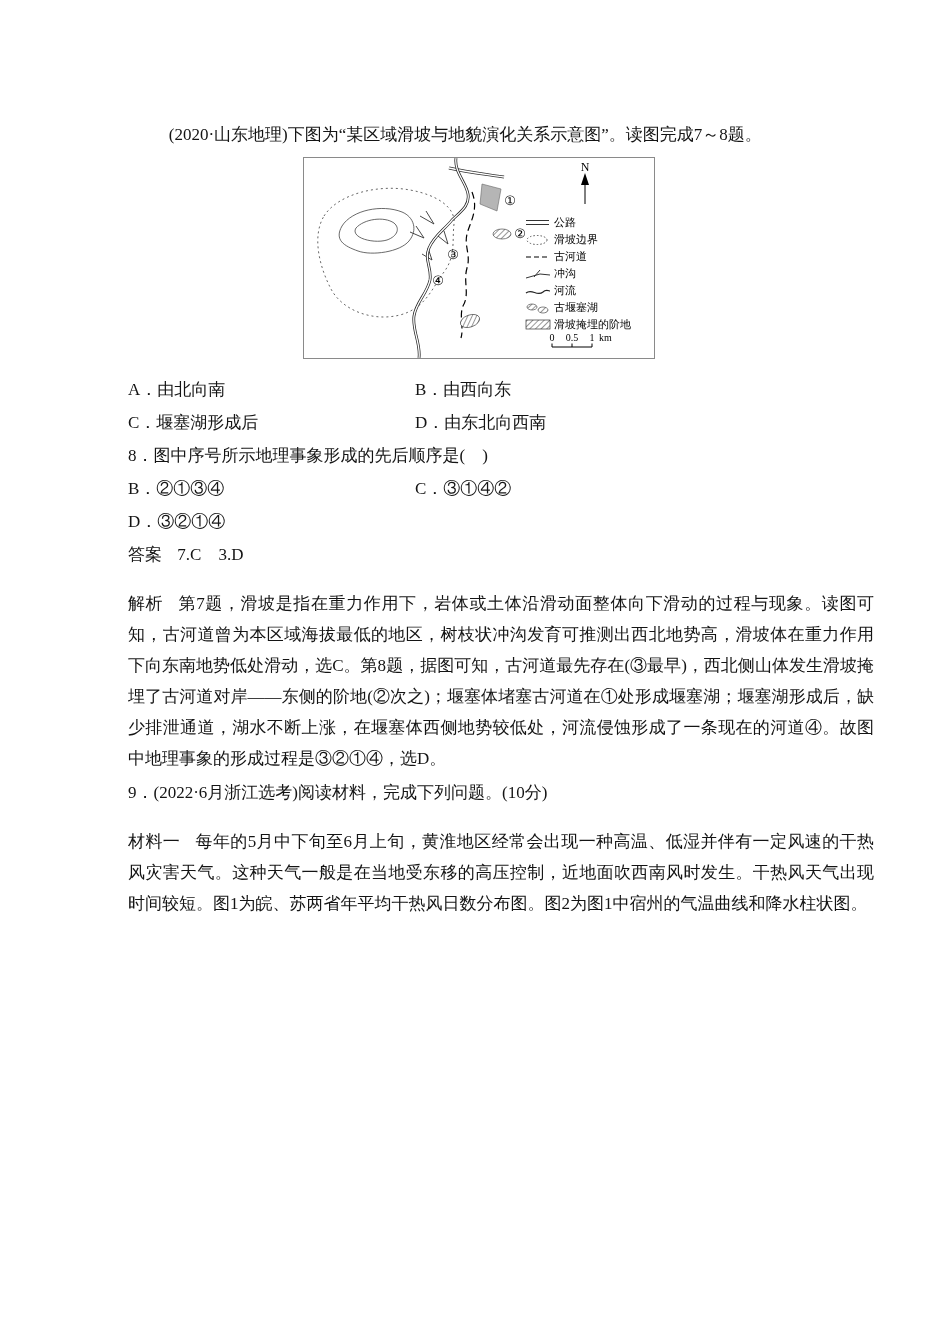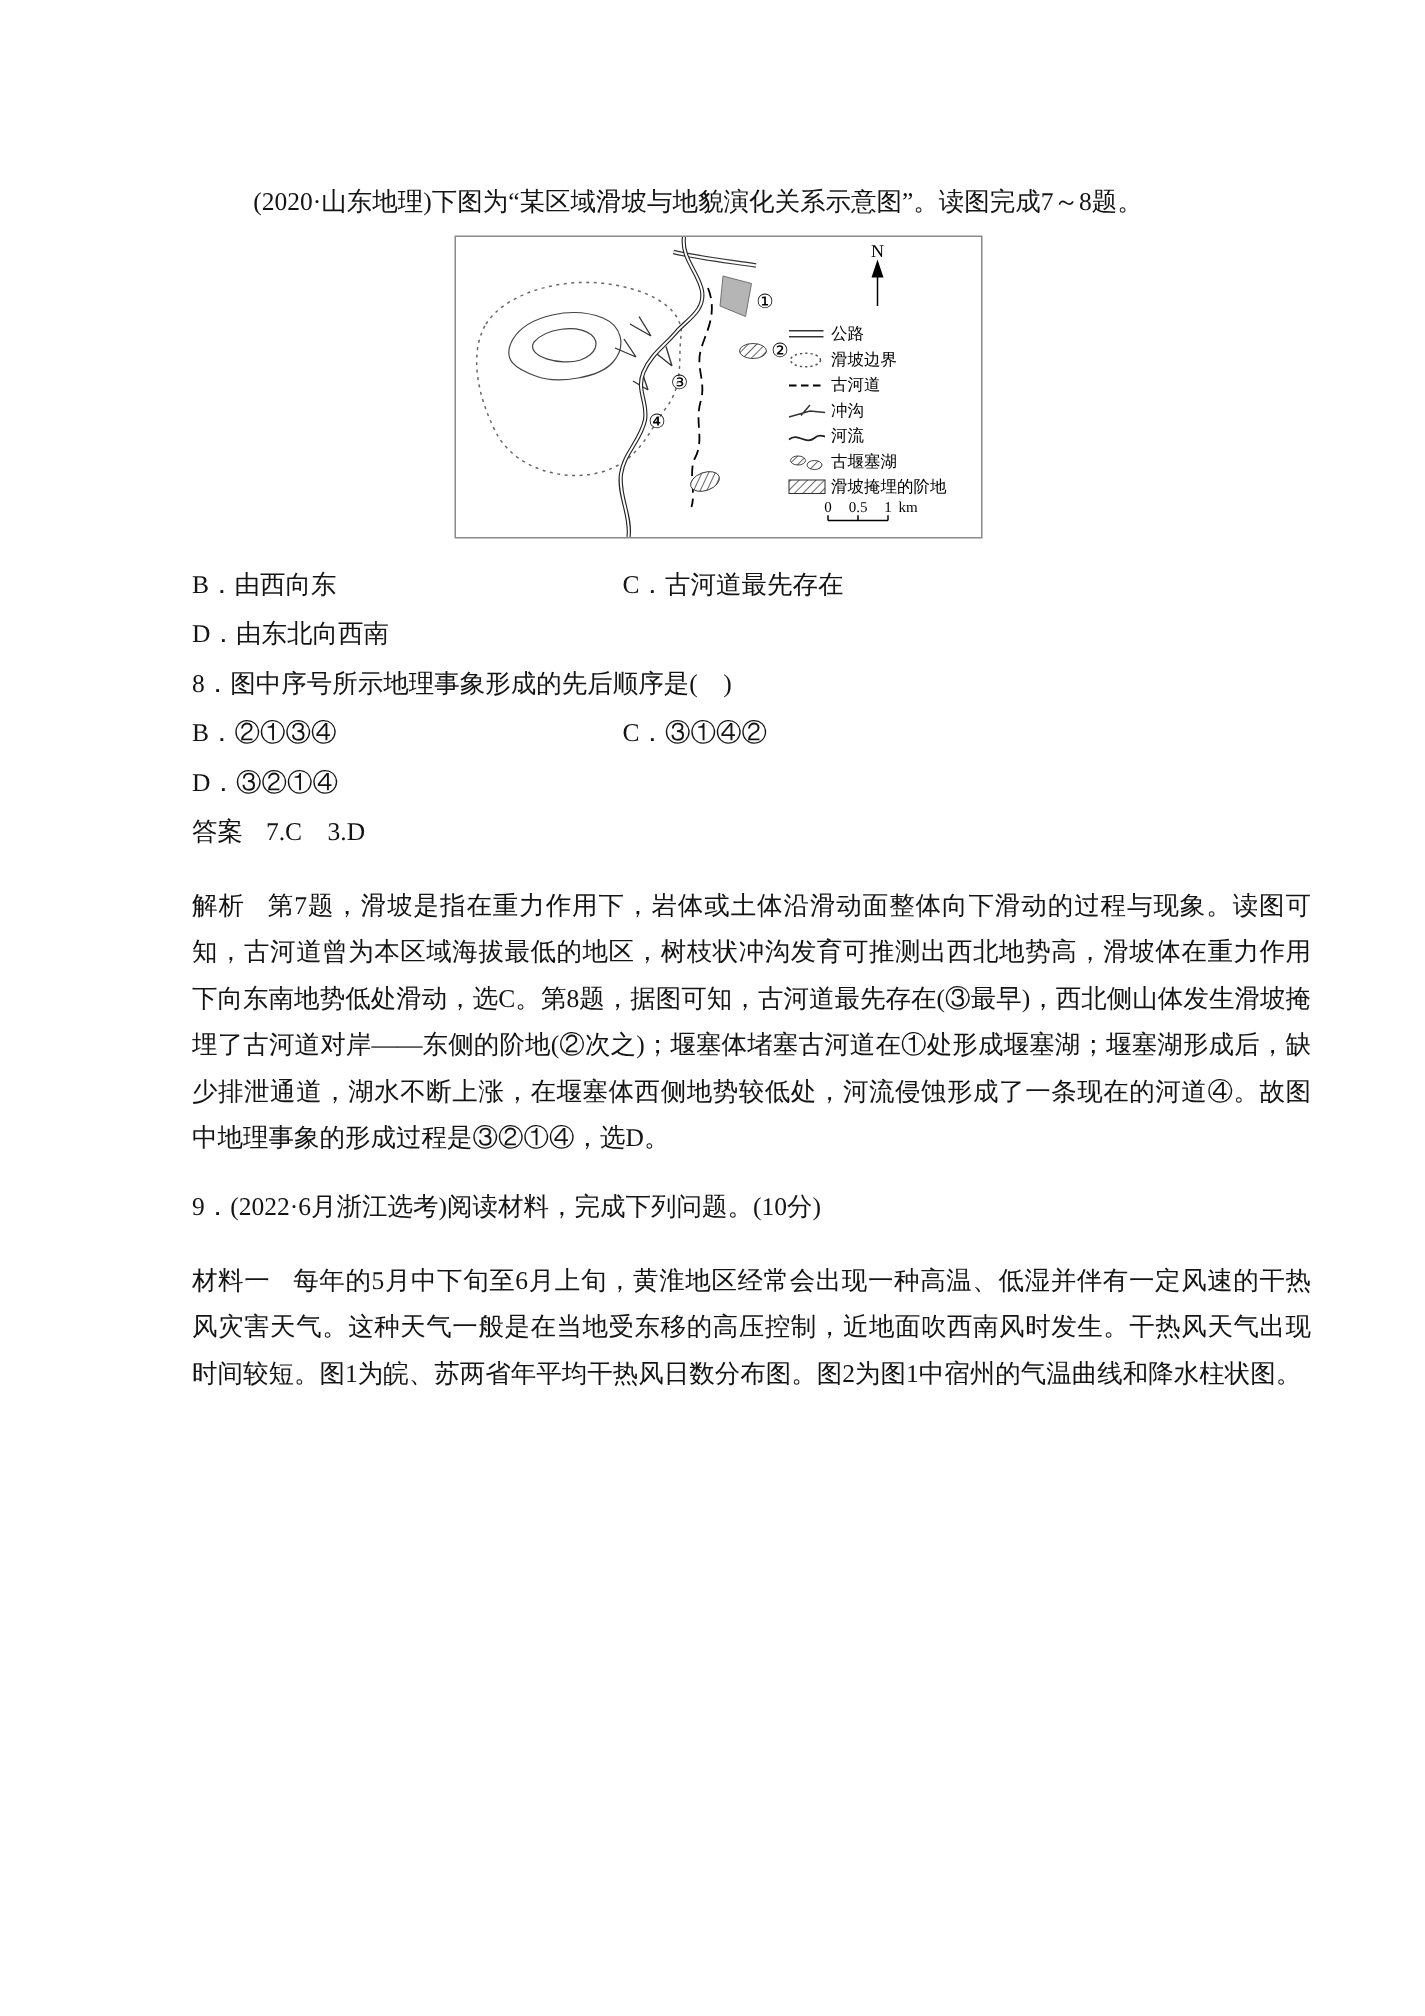--- a/index.html
+++ b/index.html
@@ -16,21 +16,21 @@
     display:grid; grid-template-columns:287px 1fr;
     line-height:33px; margin:0;
   }
   .label {
     font-family:"Liberation Sans","DejaVu Sans",sans-serif;
     font-weight:400; margin-right:0.9em;
   }
   .map-figure { margin:6px 0 14px 175px; width:352px; }
   .map-figure svg { display:block; border:1px solid #8a8a8a; background:#fff; }
   svg text { font-family:"Liberation Serif","DejaVu Serif",serif; fill:#000; }
-  .q9 { margin-top:14px; }
+  .q9 { margin-top:2px; }
 </style>
 </head>
 <body>
 
 <div class="page">
 
   <p class="para indent">(2020·山东地理)下图为“某区域滑坡与地貌演化关系示意图”。读图完成7～8题。</p>
 
   <figure class="map-figure">
     <svg width="350" height="200" viewBox="0 0 350 200">
@@ -114,22 +114,23 @@
         <text x="295" y="183">km</text>
         <line x1="248" y1="189" x2="288" y2="189" stroke="#000" stroke-width="1"></line>
         <line x1="248" y1="185.5" x2="248" y2="189" stroke="#000" stroke-width="1"></line>
         <line x1="268" y1="185.5" x2="268" y2="189" stroke="#000" stroke-width="1"></line>
         <line x1="288" y1="185.5" x2="288" y2="189" stroke="#000" stroke-width="1"></line>
       </g>
     </svg>
   </figure>
 
   <div class="options">
+    <span class="opt">A．由北向南</span>
     <span class="opt">B．由西向东</span>
-    <span class="opt">C．古河道最先存在</span>
+    <span class="opt">C．堰塞湖形成后</span>
     <span class="opt">D．由东北向西南</span>
   </div>
 
   <p class="para">8．图中序号所示地理事象形成的先后顺序是(　)</p>
   <div class="options">
     <span class="opt">B．②①③④</span>
     <span class="opt">C．③①④②</span>
     <span class="opt">D．③②①④</span>
   </div>
 

